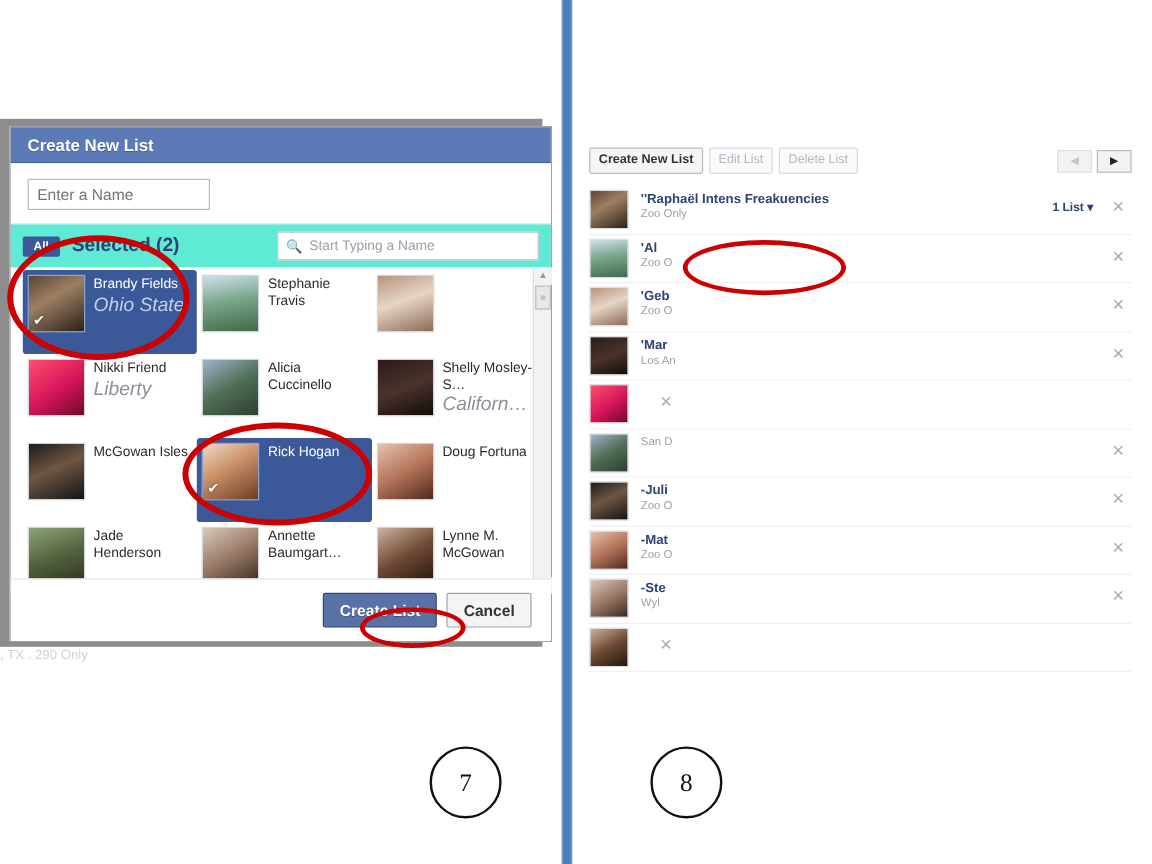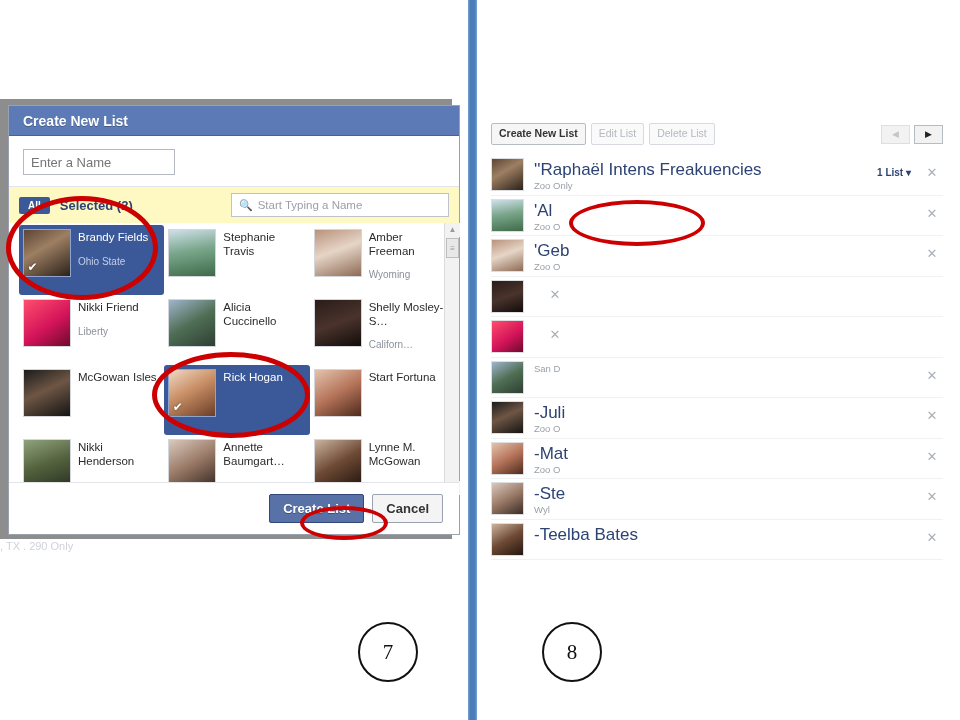--- a/index.html
+++ b/index.html
@@ -47,28 +47,28 @@
   #left-namerow { padding:13px 14px 11px 14px; background:#fff; }
   .name-input {
     width:152px; height:26px; border:1px solid #b4b9c2; background:#fff;
     padding:0 7px; font-size:13px; color:#9fa3ab;
     font-family:"Liberation Sans", sans-serif;
   }
   #left-sep { height:1px; background:#e2e4e8; }
 
   .tabsrow {
     display:flex; align-items:center; padding:6px 10px 6px 10px;
-    background:#fef9c3; gap:10px;
+    background:#5eead4; gap:10px;
   }
   .tab-all {
     background:#3b5998; color:#fff; font-size:10px; font-weight:bold;
     padding:3px 9px; border-radius:2px; line-height:1.1;
   }
   .tab-selected {
-    color:#2d4373; font-weight:bold; font-size:13px;text-align:center;
+    color:#2d4373; font-weight:bold; font-size:16px;text-align:center;
   }
   .searchbox {
     margin-left:auto; display:flex; align-items:center; gap:5px;
     border:1px solid #bdc2cb; background:#fff; height:24px;
     width:218px; padding:0 7px; color:#9aa0aa; font-size:11.5px;
   }
   .search-ico { color:#aeb4bd; font-size:11px; }
 
   
   .grid-wrap { position:relative; background:#fff; }
@@ -87,21 +87,21 @@
   }
   .person.sel .ava { border:1px solid #8fa5cd; }
   .check {
     position:absolute; left:1px; bottom:1px; width:15px; height:15px;
     color:#fff; font-size:12px; line-height:15px; text-align:center;
     text-shadow:0 0 2px rgba(0,0,0,.6);
   }
   .pmeta { padding-top:2px; line-height:1.18; overflow:hidden; }
   .pname { font-size:11.5px; color:#2b2b2b; }
   .person.sel .pname { color:#ffffff; }
-  .psub { font-size:10px; color:#8b9099; margin-top:11px; }
+  .psub { font-size:16px; color:#8b9099; margin-top:1px;font-style:italic; }
   .person.sel .psub { color:#c3cfe6; }
 
   
   .av1 { background:linear-gradient(150deg,#5c4535 0%,#9d7f63 40%,#2b2119 100%); }
   .av2 { background:linear-gradient(170deg,#cfe0ea 0%,#7aa68b 45%,#3f6b4a 100%); }
   .av3 { background:linear-gradient(160deg,#b9937c 0%,#e6d5c6 45%,#8d6a55 100%); }
   .av4 { background:linear-gradient(145deg,#ff4e6d 0%,#d4145a 55%,#6e0a2c 100%); }
   .av5 { background:linear-gradient(150deg,#9fb4cc 0%,#4f6e54 50%,#2e3f33 100%); }
   .av6 { background:linear-gradient(160deg,#2a1c19 0%,#4a332c 50%,#120c0a 100%); }
   .av7 { background:linear-gradient(155deg,#1c1c1c 0%,#6e5644 45%,#141414 100%); }
@@ -166,21 +166,21 @@
   }
   .nav-btn.disabled { color:#c3c7cd; border-color:#dcdfe4; }
 
   .fb-list { position:absolute; left:14px; top:155px; width:452px; }
   .fb-row {
     display:flex; align-items:flex-start; gap:10px;
     height:40.5px; border-bottom:1px solid #f0f1f3; padding-top:3px;
   }
   .fb-ava { width:33px; height:33px; flex:0 0 33px; border:1px solid #dcdee2; }
   .fb-meta { flex:1; min-width:0; padding-top:2px; line-height:1.2; }
-  .fb-name { font-size:17px; font-weight:normal; color:#2d4373; white-space:nowrap; overflow:hidden; }
+  .fb-name { font-size:11px; font-weight:bold; color:#2d4373; white-space:nowrap; overflow:hidden; }
   .fb-sub  { font-size:9.5px; color:#9aa0a8; white-space:nowrap; overflow:hidden; }
   .fb-listsel { font-size:10px; font-weight:bold; color:#2d4373; white-space:nowrap; padding-top:9px; }
   .fb-x { width:22px; text-align:center; color:#aab0b8; font-size:13px; padding-top:7px; }
 
   
   .ellipse {
     position:absolute; border:5px solid #cc0000; border-radius:50%;
     pointer-events:none;
   }
   .ellipse.thin { border-width:4px; }
@@ -251,24 +251,20 @@
             </div>
           </div>
           <div class="person">
             <div class="ava av2"></div>
             <div class="pmeta">
               <div class="pname">Stephanie Travis</div>
             </div>
           </div>
           <div class="person">
             <div class="ava av3"></div>
-            <div class="pmeta">
-              <div class="pname">Amber Freeman</div>
-              <div class="psub">Wyoming</div>
-            </div>
           </div>
           <div class="person">
             <div class="ava av4"></div>
             <div class="pmeta">
               <div class="pname">Nikki Friend</div>
               <div class="psub">Liberty</div>
             </div>
           </div>
           <div class="person">
             <div class="ava av5"></div>
@@ -293,27 +289,27 @@
             <div class="ava av8">
               <span class="check">✔</span>
             </div>
             <div class="pmeta">
               <div class="pname">Rick Hogan</div>
             </div>
           </div>
           <div class="person">
             <div class="ava av9"></div>
             <div class="pmeta">
-              <div class="pname">Start Fortuna</div>
+              <div class="pname">Doug Fortuna</div>
             </div>
           </div>
           <div class="person">
             <div class="ava av10"></div>
             <div class="pmeta">
-              <div class="pname">Nikki Henderson</div>
+              <div class="pname">Jade Henderson</div>
             </div>
           </div>
           <div class="person">
             <div class="ava av11"></div>
             <div class="pmeta">
               <div class="pname">Annette Baumgart…</div>
             </div>
           </div>
           <div class="person">
             <div class="ava av12"></div>
@@ -380,20 +376,24 @@
         <div class="fb-ava av3"></div>
         <div class="fb-meta">
           <div class="fb-name">'Geb</div>
           <div class="fb-sub">Zoo O</div>
         </div>
         <div class="fb-listsel"></div>
         <div class="fb-x">✕</div>
       </div>
       <div class="fb-row">
         <div class="fb-ava av6"></div>
+        <div class="fb-meta">
+          <div class="fb-name">'Mar</div>
+          <div class="fb-sub">Los An</div>
+        </div>
         <div class="fb-listsel"></div>
         <div class="fb-x">✕</div>
       </div>
       <div class="fb-row">
         <div class="fb-ava av4"></div>
         <div class="fb-listsel"></div>
         <div class="fb-x">✕</div>
       </div>
       <div class="fb-row">
         <div class="fb-ava av5"></div>
@@ -425,24 +425,20 @@
         <div class="fb-ava av11"></div>
         <div class="fb-meta">
           <div class="fb-name">-Ste</div>
           <div class="fb-sub">Wyl</div>
         </div>
         <div class="fb-listsel"></div>
         <div class="fb-x">✕</div>
       </div>
       <div class="fb-row">
         <div class="fb-ava av12"></div>
-        <div class="fb-meta">
-          <div class="fb-name">-Teelba Bates</div>
-          <div class="fb-sub"></div>
-        </div>
         <div class="fb-listsel"></div>
         <div class="fb-x">✕</div>
       </div>
     </div>
 
   <div class="ellipse thin" style="left:92px; top:200px; width:136px; height:46px;"></div>
 
   <div class="step" style="left:65px; top:622px;">8</div>
 </div>
 

